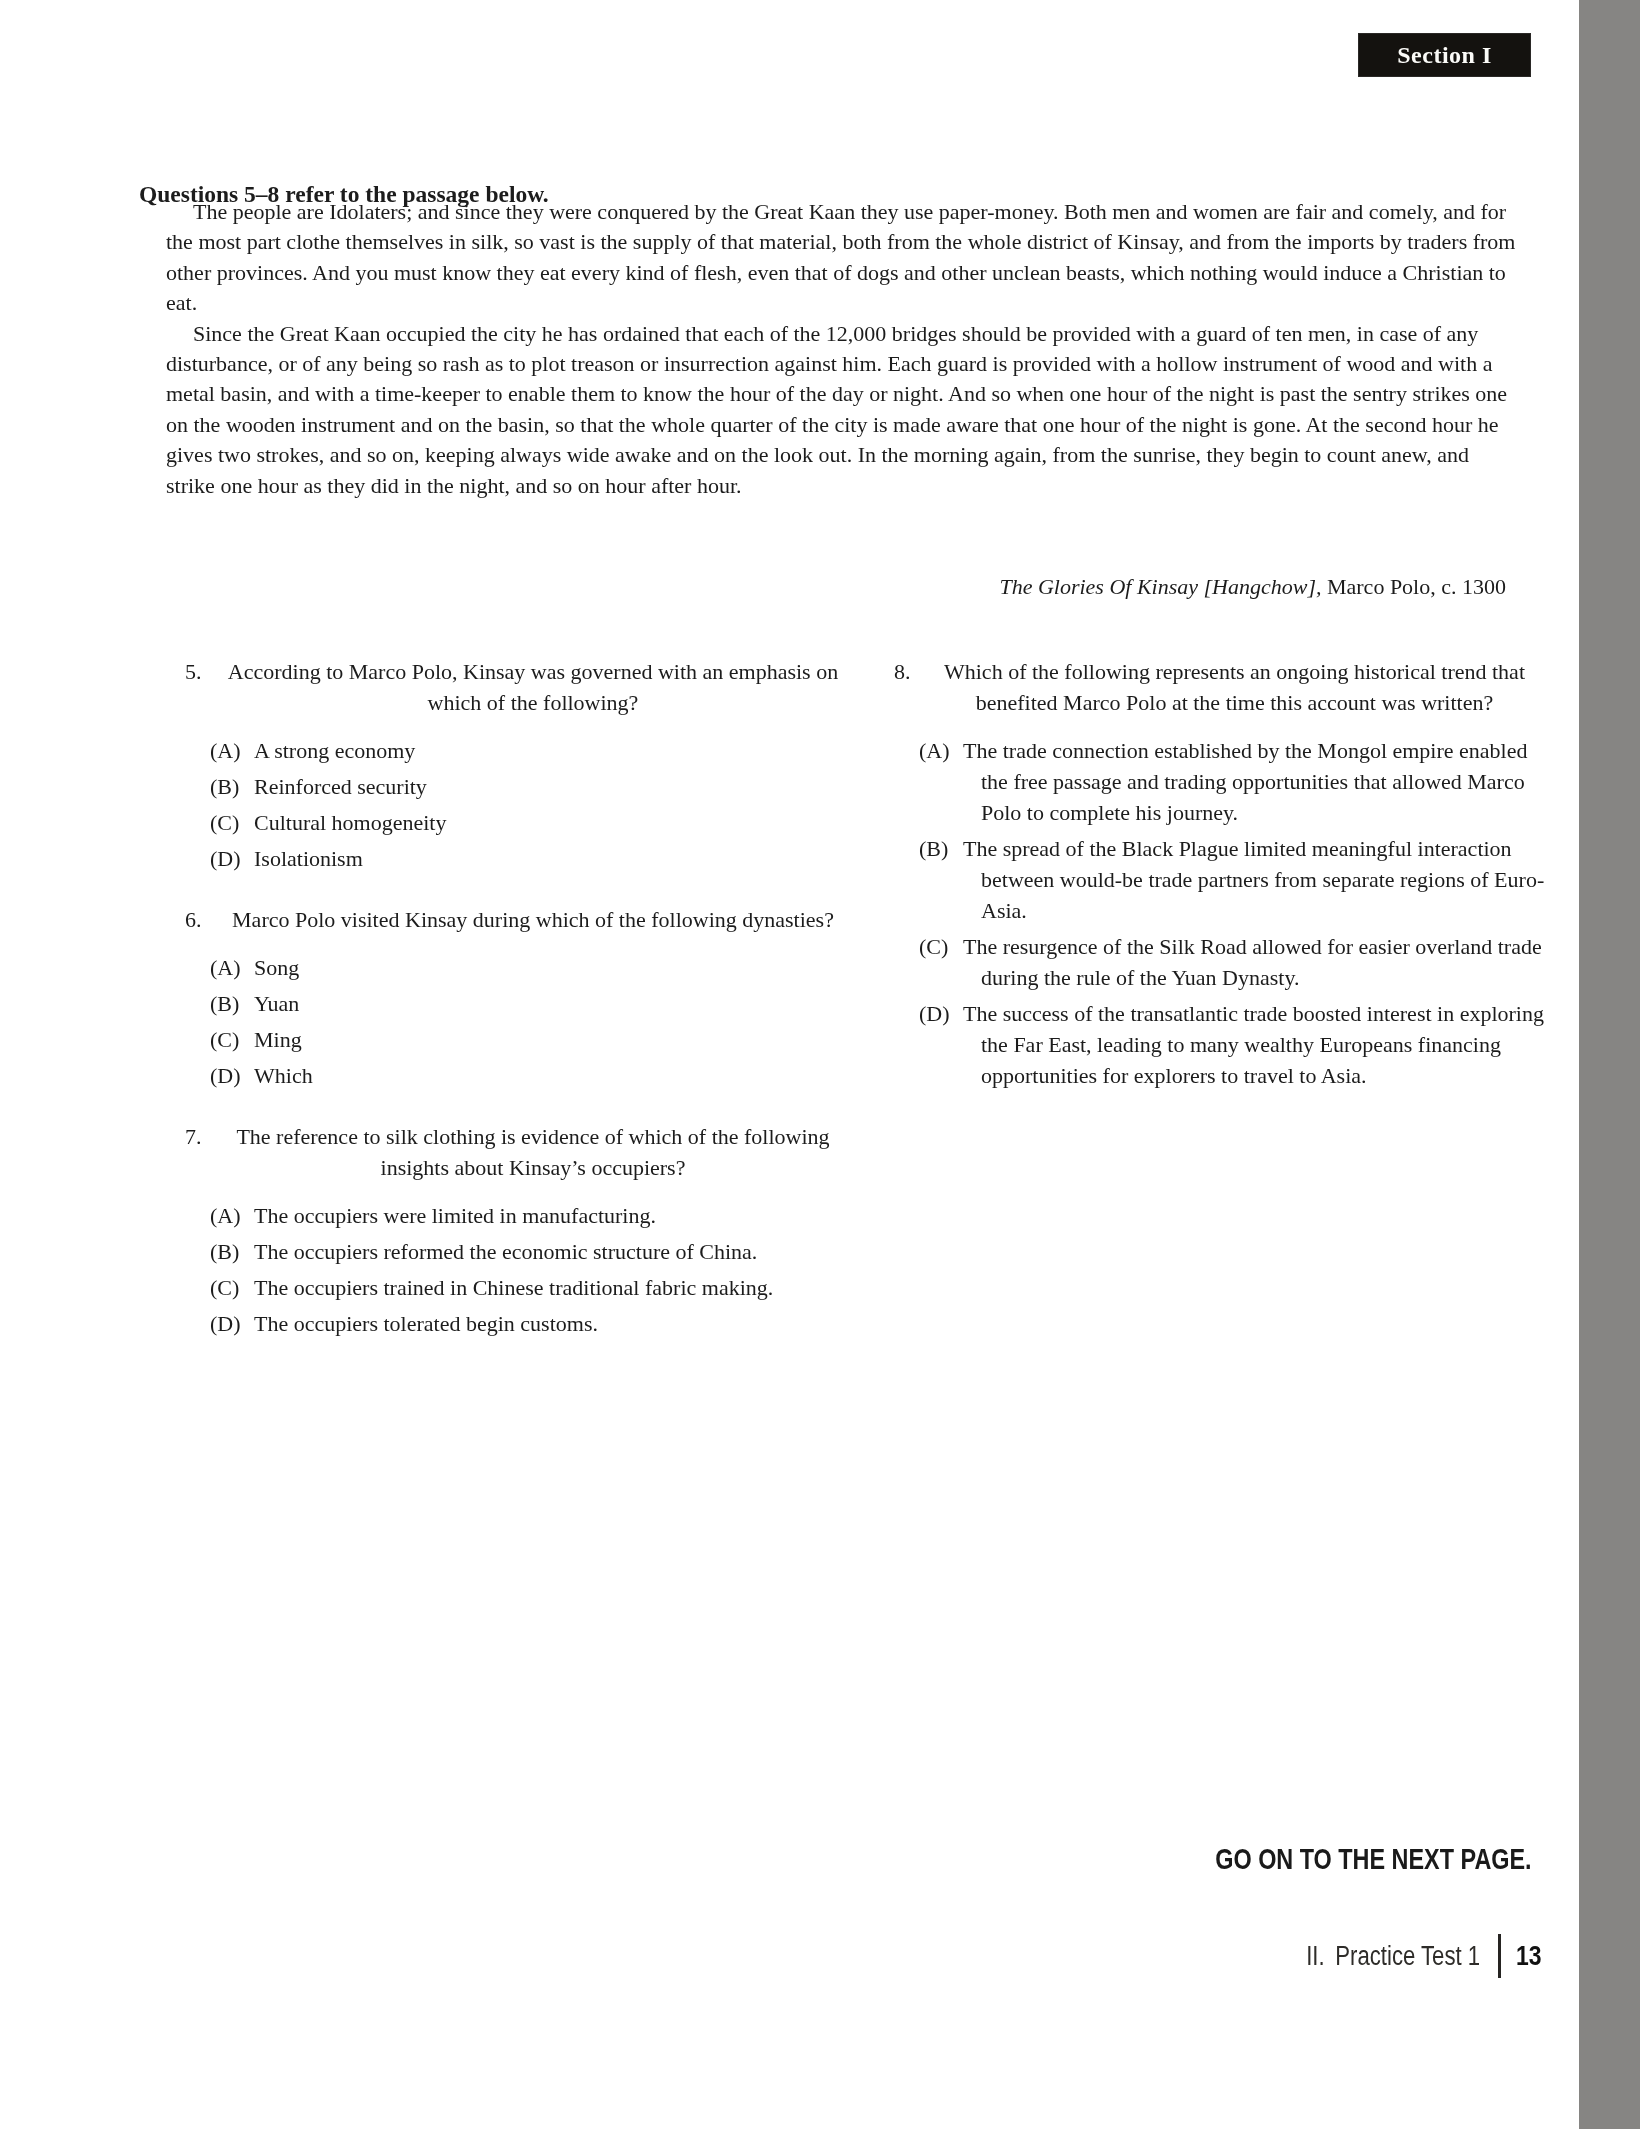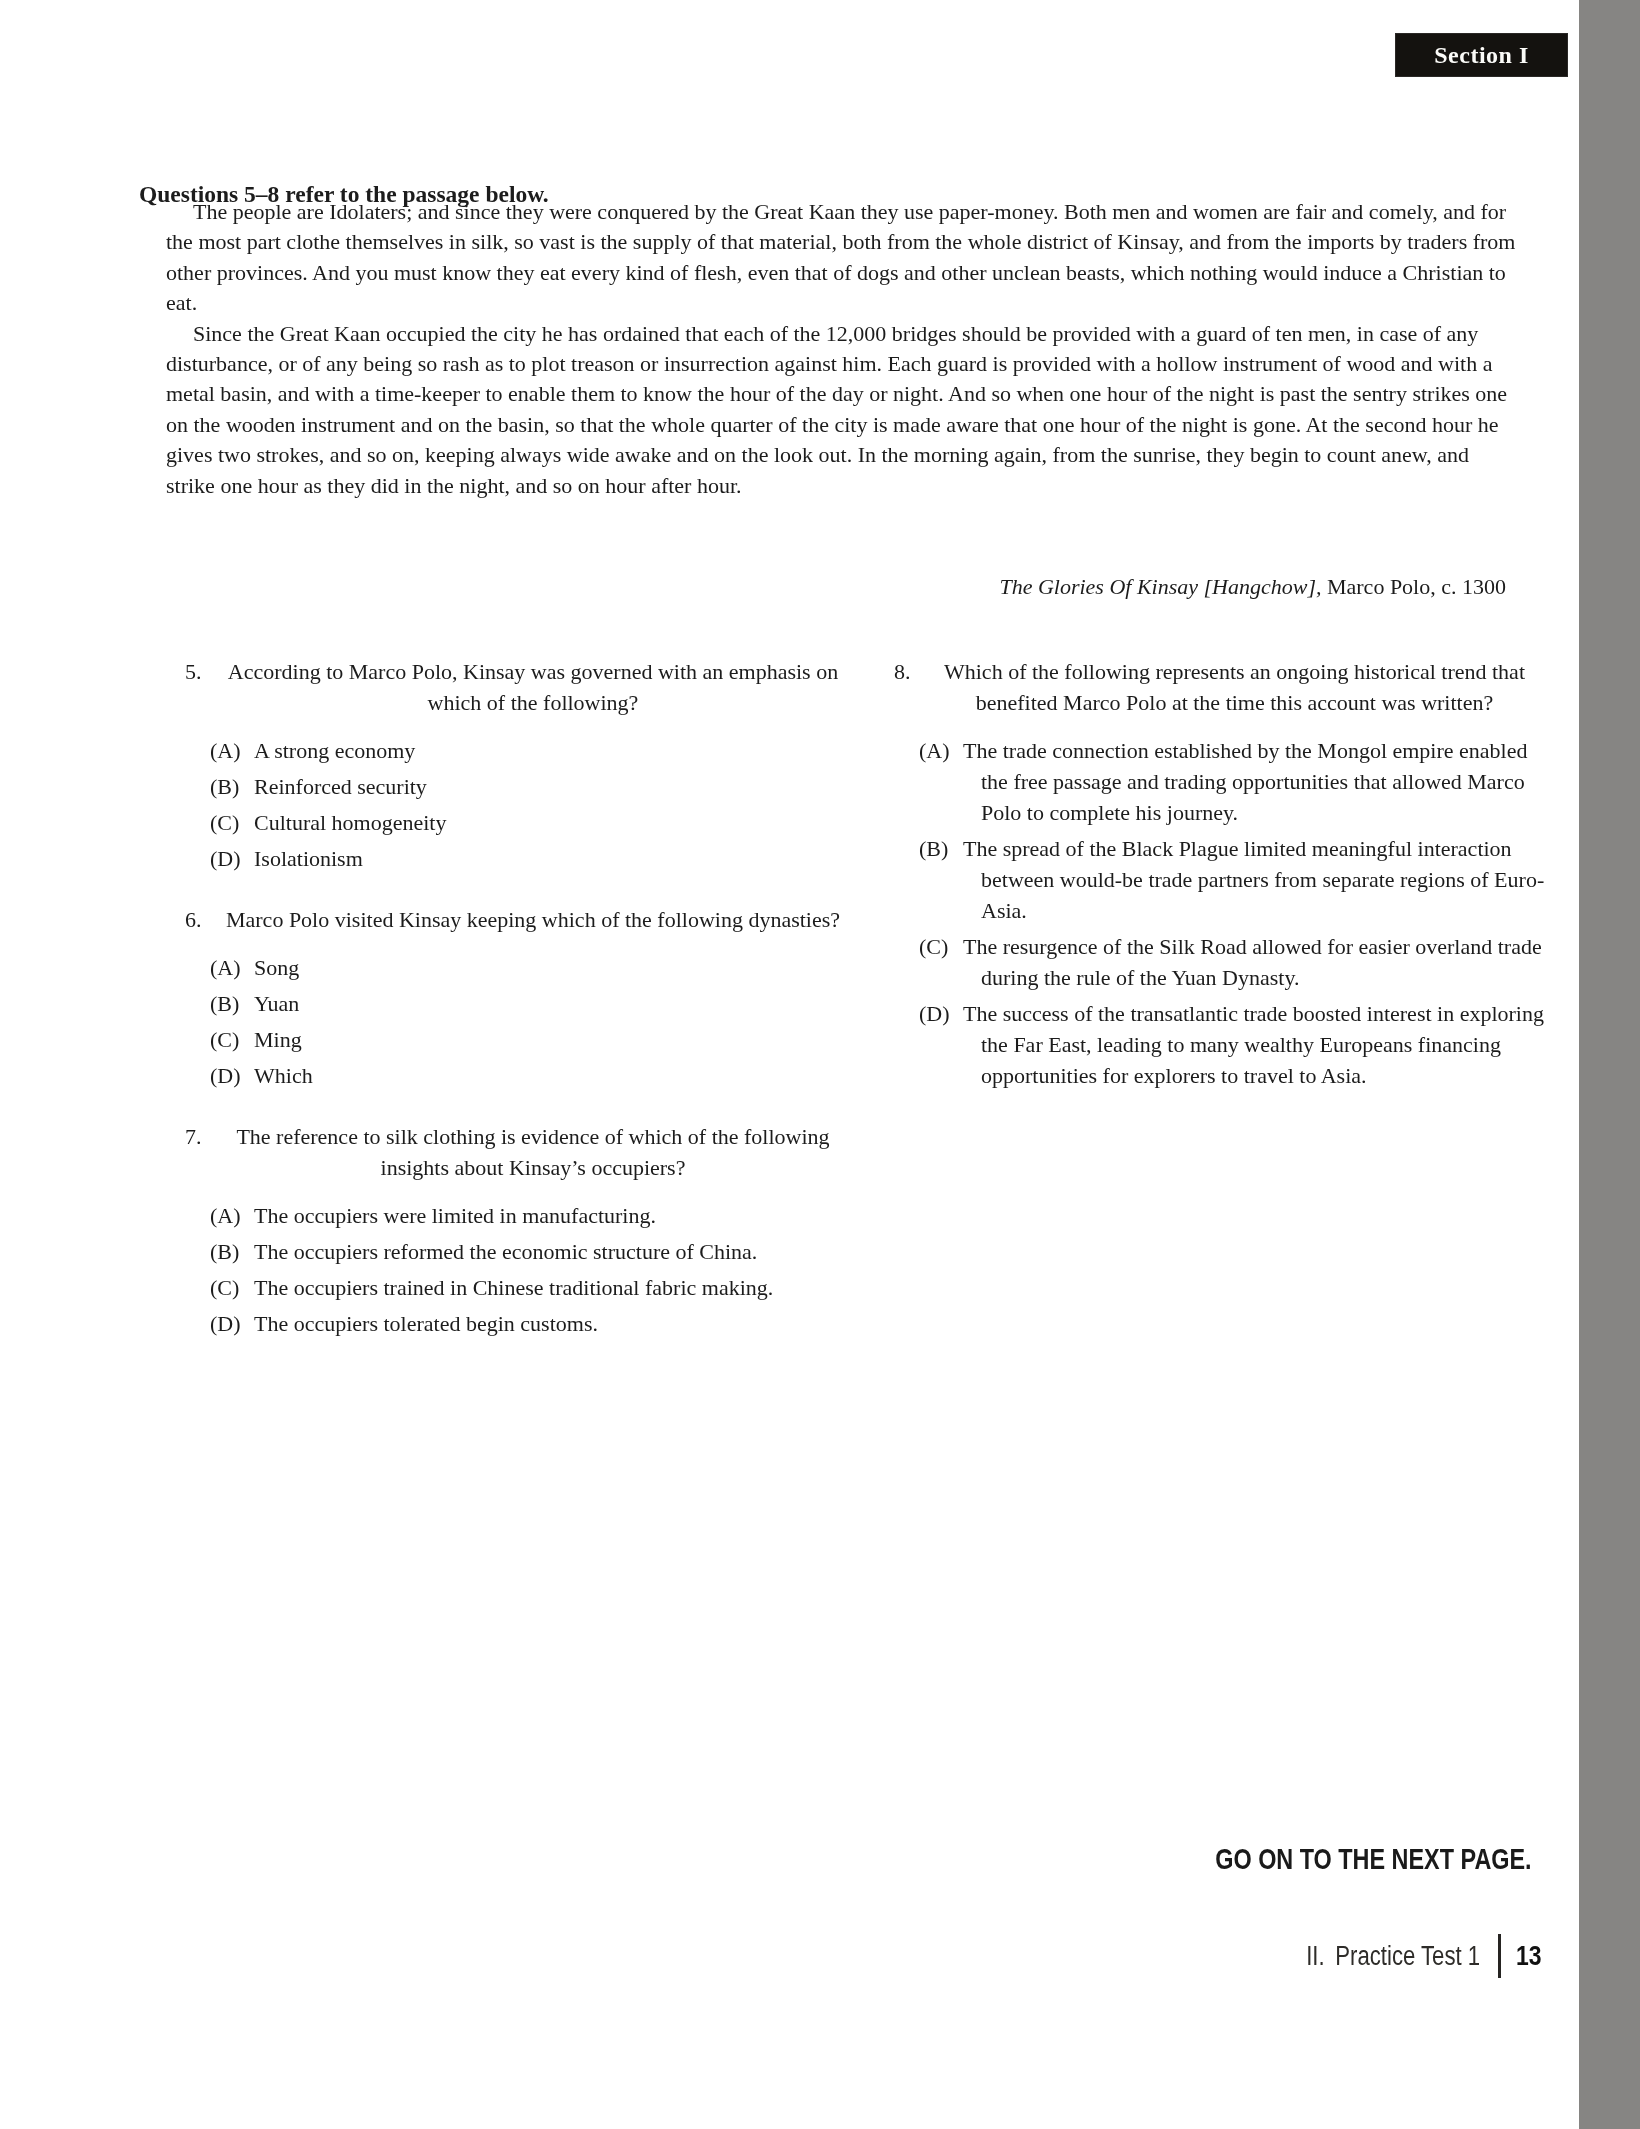--- a/index.html
+++ b/index.html
@@ -19,21 +19,20 @@
   }
 
   .section-tab {
     position:absolute; left:1358px; top:33px;
     width:173px; height:44px;
     background:#14120f; color:#fbfbf8;
     display:flex; align-items:center; justify-content:center;
     font-weight:bold; font-size:24px; letter-spacing:0.5px;
     border:1px solid #2a2826;
     box-sizing:border-box;
-    margin-left:37px;
   }
 
   .q-heading {
     position:absolute; left:139px; top:141px;
     font-size:23.5px; font-weight:bold;margin-top:40px;
   }
 
   .passage {
     position:absolute; left:166px; top:197px;
     width:1356px;
@@ -136,21 +135,21 @@
     </div>
     <div class="option">
       <span class="opt-letter">(D)</span>
       <span class="opt-text">Isolationism</span>
     </div>
   </div>
 
   <div class="question">
     <div class="q-head">
       <span class="q-num">6.</span>
-      <span class="q-text">Marco Polo visited Kinsay keeping which of the following dynasties?</span>
+      <span class="q-text">Marco Polo visited Kinsay during which of the following dynasties?</span>
     </div>
     <div class="option first">
       <span class="opt-letter">(A)</span>
       <span class="opt-text">Song</span>
     </div>
     <div class="option">
       <span class="opt-letter">(B)</span>
       <span class="opt-text">Yuan</span>
     </div>
     <div class="option">

